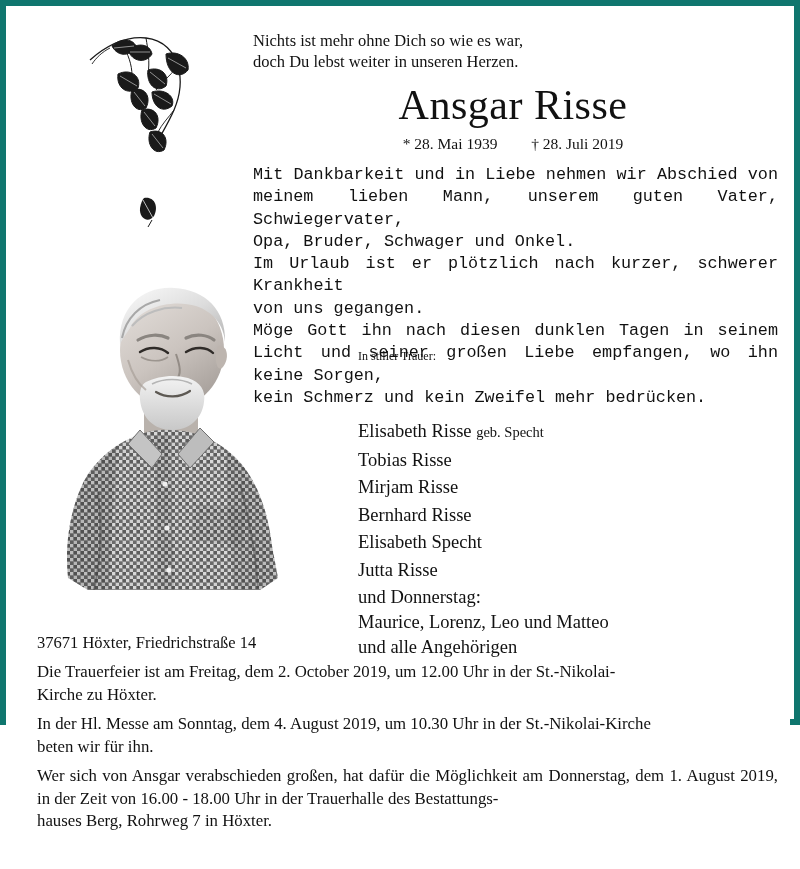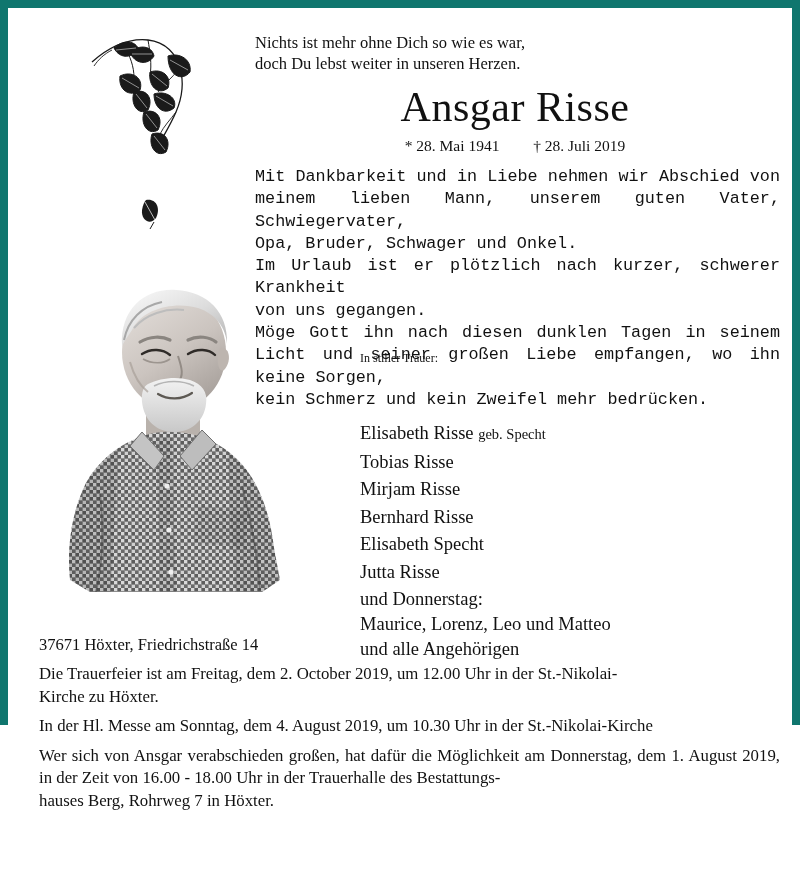--- a/index.html
+++ b/index.html
@@ -8,21 +8,21 @@
     width:800px;height:869px;overflow:hidden;
     font-family:"Liberation Serif","DejaVu Serif",serif;
     color:#111111;
     -webkit-font-smoothing:antialiased;
   }
   .card{
     position:relative;
     box-sizing:border-box;
     width:800px;height:725px;
     background:#ffffff;
-    border:8px solid #0f766e;
+    border:6px solid #0f766e;
   }
   .inner{
     position:relative;
     width:784px;height:853px;
     background:#ffffff;
     overflow:hidden;
   }
 
   
   .branch{
@@ -233,21 +233,21 @@
 
     <div class="quote">
       <div>Nichts ist mehr ohne Dich so wie es war,</div>
       <div>doch Du lebst weiter in unseren Herzen.</div>
     </div>
 
     <div class="name">Ansgar Risse</div>
 
     <div class="dates">
       <span>*</span>
-      <span>28. Mai 1941</span>
+      <span>28. Mai 1939</span>
       <span class="gap"></span>
       <span>†</span>
       <span>28. Juli 2019</span>
     </div>
 
     <div class="body-text">
       <p>
         <span>Mit Dankbarkeit und in Liebe nehmen wir Abschied von</span>
         <span>meinem lieben Mann, unserem guten Vater, Schwiegervater,</span>
         <span class="lastline">Opa, Bruder, Schwager und Onkel.</span>
@@ -281,20 +281,21 @@
 
     <div class="address">37671 Höxter, Friedrichstraße 14</div>
 
     <div class="footer">
       <p>
         <span>Die Trauerfeier ist am Freitag, dem 2. October 2019, um 12.00 Uhr in der St.-Nikolai-</span>
         <span class="lastline">Kirche zu Höxter.</span>
       </p>
       <p>
         <span>In der Hl. Messe am Sonntag, dem 4. August 2019, um 10.30 Uhr in der St.-Nikolai-Kirche</span>
+        <span class="lastline">beten wir für ihn.</span>
       </p>
       <p>
         <span>Wer sich von Ansgar verabschieden großen, hat dafür die Möglichkeit am Donnerstag,</span>
         <span>dem 1. August 2019, in der Zeit von 16.00 - 18.00 Uhr in der Trauerhalle des Bestattungs-</span>
         <span class="lastline">hauses Berg, Rohrweg 7 in Höxter.</span>
       </p>
     </div>
 
   </div>
 </div>

